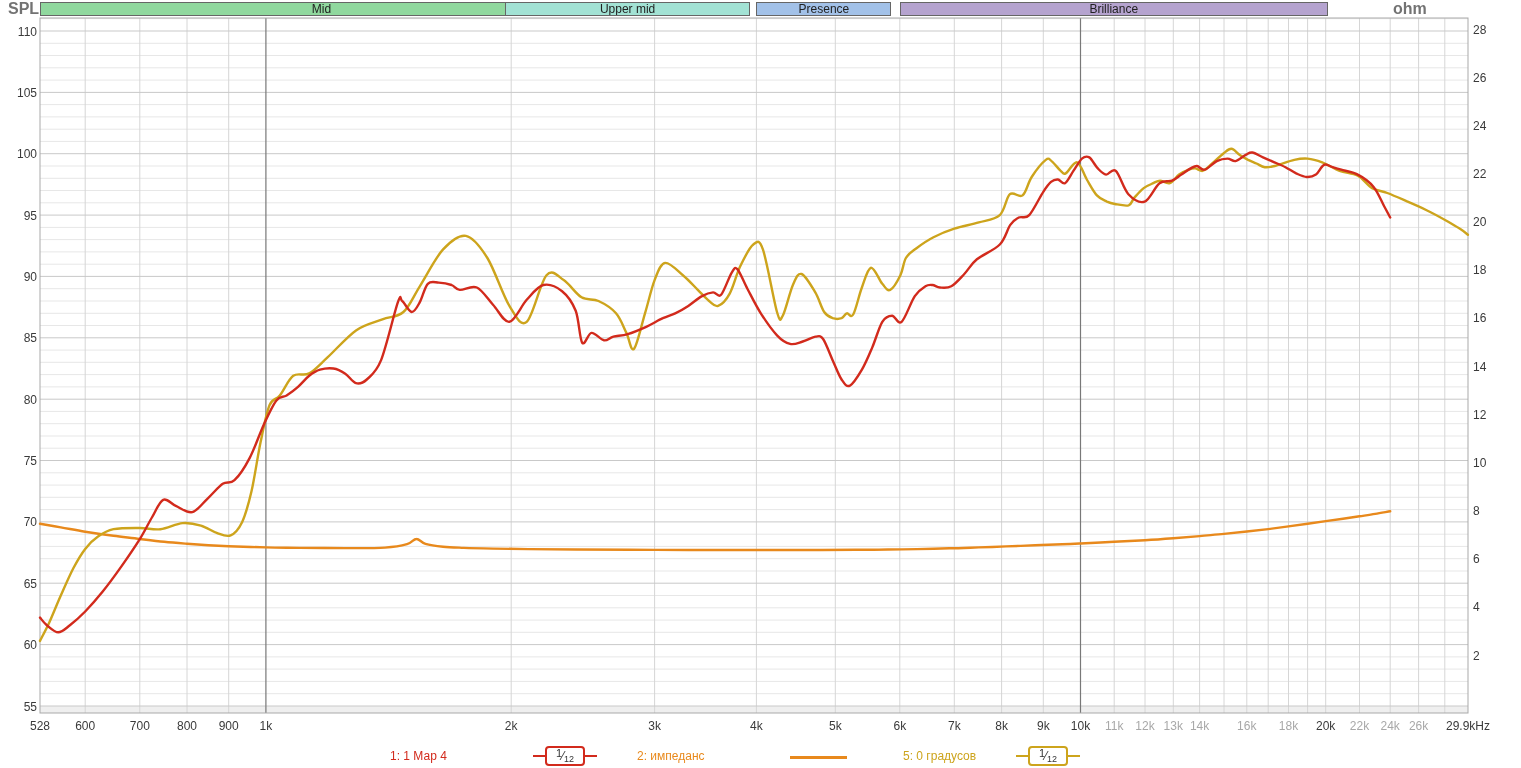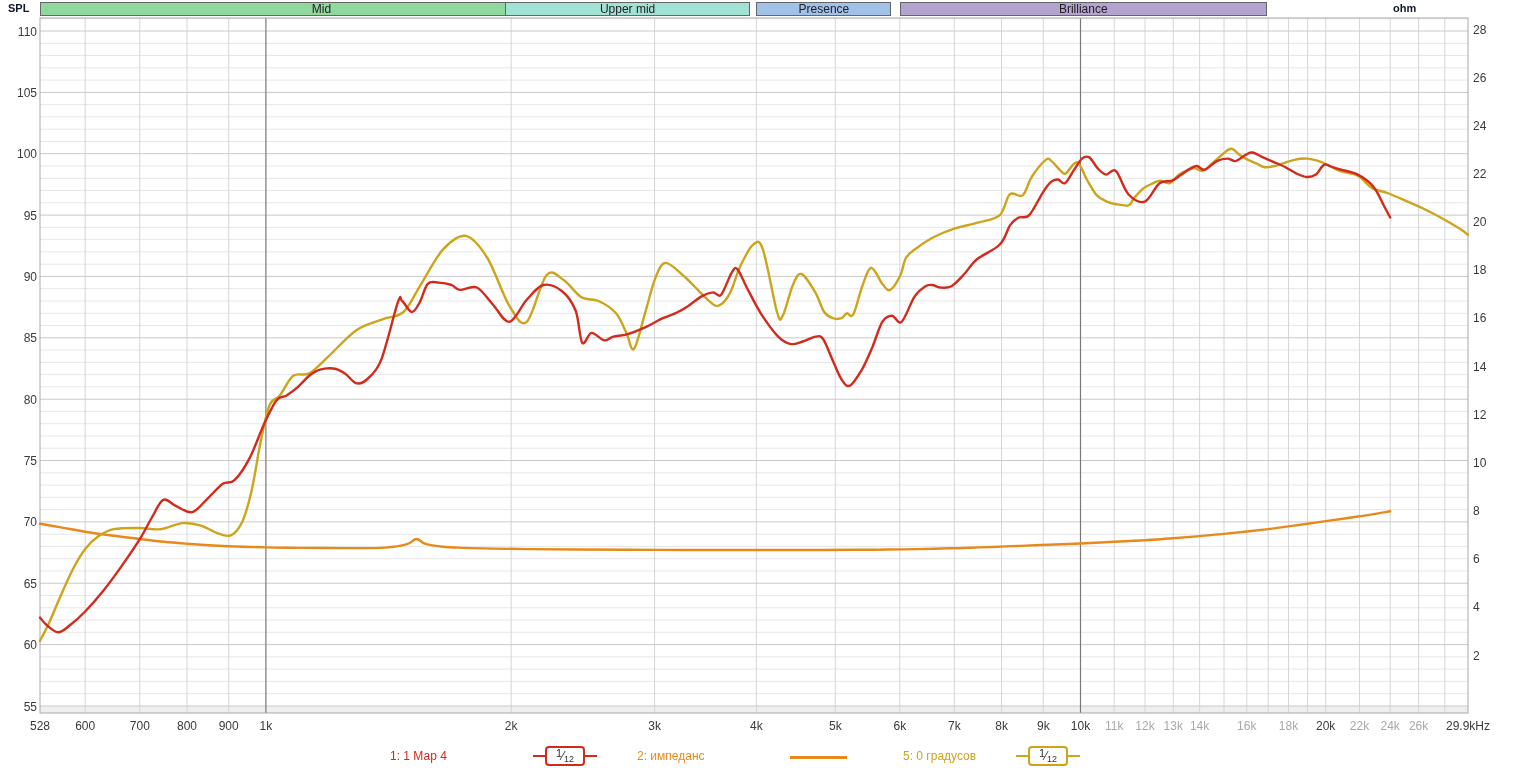--- a/index.html
+++ b/index.html
@@ -5,21 +5,21 @@
   html,body{margin:0;padding:0;}
   body{
     width:1521px;height:768px;position:relative;background:#ffffff;
     font-family:"Liberation Sans", sans-serif;overflow:hidden;
   }
   #plot{position:absolute;left:0;top:0;}
   .tick{font-family:"Liberation Sans",sans-serif;font-size:12px;fill:#3a3a3a;}
   .tick.muted{fill:#a8a8a8;}
   .corner-label{
     position:absolute;top:1px;height:15px;line-height:15px;
-    font-size:11px;font-weight:700;color:#0f172a;
+    font-size:16px;font-weight:700;color:#737373;
   }
   .corner-label.spl{left:8px;}
   .corner-label.ohm{left:1393px;}
   .band{
     position:absolute;top:2px;height:14px;box-sizing:border-box;
     border:1px solid #666;color:#222;font-size:12px;line-height:12px;
     display:flex;align-items:center;justify-content:center;overflow:hidden;
   }
   .legend{position:absolute;left:0;top:740px;width:1521px;height:28px;}
   .lg-label{position:absolute;top:9px;font-size:12px;white-space:nowrap;}
@@ -188,21 +188,21 @@
     <path d="M40.0 617.6C41.1 618.8 43.6 622.5 46.6 625.0C49.7 627.4 54.4 632.3 58.3 632.3C62.2 632.3 65.7 628.4 70.2 625.0C74.7 621.5 79.8 617.0 85.2 611.5C90.6 605.9 96.4 599.4 102.5 591.8C108.5 584.3 115.4 574.9 121.6 566.1C127.8 557.3 134.7 547.2 139.8 539.1C144.9 530.9 148.3 523.5 152.2 517.0C156.1 510.4 159.3 501.6 163.2 499.8C167.2 497.9 170.9 503.9 175.8 505.9C180.6 508.0 187.0 513.3 192.3 512.1C197.6 510.8 202.5 503.3 207.6 498.6C212.7 493.9 218.2 486.9 222.7 483.8C227.2 480.8 230.0 484.5 234.5 480.2C239.0 475.9 244.7 467.5 249.6 458.1C254.6 448.7 259.7 433.3 264.2 423.7C268.6 414.1 272.7 405.1 276.4 400.4C280.1 395.7 282.9 397.7 286.6 395.5C290.2 393.2 294.3 390.2 298.0 386.9C301.8 383.6 305.5 378.7 309.2 375.8C312.8 373.0 315.9 370.9 320.0 369.7C324.0 368.5 329.2 367.9 333.4 368.5C337.5 369.1 341.1 370.9 344.9 373.4C348.7 375.8 352.4 382.2 356.0 383.2C359.7 384.2 362.6 383.4 366.8 379.5C371.0 375.6 376.0 372.8 381.2 359.9C386.3 347.0 394.4 312.0 397.9 302.2C401.4 292.4 399.9 299.3 402.2 301.0C404.5 302.6 408.8 311.8 411.7 312.0C414.7 312.2 417.2 306.9 419.8 302.2C422.5 297.5 424.6 287.1 427.8 283.8C430.9 280.5 434.8 282.4 438.8 282.6C442.8 282.8 448.1 283.8 451.6 285.0C455.1 286.3 455.6 289.5 459.8 289.9C464.1 290.3 471.3 285.0 476.8 287.5C482.3 289.9 487.6 298.9 493.0 304.7C498.4 310.4 503.8 322.7 509.4 321.8C515.0 321.0 521.1 305.9 526.7 299.8C532.4 293.6 537.4 286.5 543.3 285.0C549.2 283.6 556.7 286.9 562.1 291.2C567.5 295.5 572.3 302.2 575.7 310.8C579.0 319.4 579.6 339.0 582.2 342.7C584.9 346.4 587.9 333.3 591.5 332.9C595.1 332.5 600.3 339.6 604.0 340.3C607.6 340.9 609.4 337.6 613.4 336.6C617.3 335.6 622.2 335.8 627.7 334.1C633.1 332.5 640.4 329.4 646.2 326.8C652.1 324.1 657.9 320.4 662.8 318.2C667.6 315.9 670.9 315.3 675.2 313.3C679.5 311.2 683.9 308.8 688.3 305.9C692.8 303.0 697.8 298.3 702.0 296.1C706.1 293.8 710.0 292.6 713.1 292.4C716.3 292.2 718.0 298.1 721.1 294.8C724.1 291.6 728.9 277.1 731.6 272.8C734.4 268.5 734.7 266.4 737.3 269.1C739.9 271.7 743.5 281.3 747.4 288.7C751.3 296.1 755.8 305.5 760.8 313.3C765.7 321.0 772.1 330.2 777.0 335.3C781.9 340.5 785.8 342.9 790.1 343.9C794.4 345.0 798.5 342.7 802.7 341.5C807.0 340.3 812.3 337.0 815.7 336.6C819.1 336.2 820.3 335.1 823.1 339.0C825.9 342.9 829.4 353.1 832.5 359.9C835.6 366.6 838.7 375.2 841.6 379.5C844.5 383.8 846.5 387.3 849.9 385.7C853.2 384.0 858.2 376.0 861.9 369.7C865.6 363.4 868.8 355.6 872.2 347.6C875.6 339.6 879.0 327.2 882.3 321.8C885.6 316.5 888.8 315.7 892.1 315.7C895.3 315.7 897.8 325.1 901.6 321.8C905.4 318.6 910.8 302.0 914.8 296.1C918.8 290.1 922.5 288.1 925.4 286.3C928.3 284.4 930.0 284.8 932.5 285.0C934.9 285.2 936.8 287.3 939.9 287.5C943.0 287.7 947.2 288.5 951.3 286.3C955.4 284.0 960.0 278.5 964.3 274.0C968.6 269.5 970.9 264.2 976.9 259.3C982.8 254.4 994.2 250.3 999.8 244.5C1005.4 238.8 1007.1 229.4 1010.3 224.9C1013.5 220.4 1015.7 219.2 1018.8 217.5C1022.0 215.9 1025.2 219.4 1029.2 215.1C1033.3 210.8 1039.6 197.3 1043.3 191.8C1046.9 186.2 1048.6 184.0 1051.0 181.9C1053.5 179.9 1055.6 179.3 1057.9 179.5C1060.2 179.7 1062.4 184.6 1065.0 183.2C1067.6 181.7 1070.6 175.0 1073.4 170.9C1076.2 166.8 1079.3 160.9 1081.9 158.6C1084.6 156.4 1086.6 155.8 1089.3 157.4C1091.9 159.0 1095.0 165.6 1097.8 168.4C1100.6 171.3 1103.1 174.2 1106.1 174.6C1109.1 175.0 1112.1 167.6 1115.8 170.9C1119.6 174.2 1123.6 189.1 1128.4 194.2C1133.2 199.3 1139.6 203.4 1144.7 201.6C1149.9 199.7 1154.9 186.6 1159.5 183.2C1164.0 179.7 1168.3 182.2 1172.0 180.7C1175.6 179.3 1178.3 176.6 1181.4 174.6C1184.5 172.5 1188.0 169.9 1190.6 168.4C1193.2 167.0 1194.7 165.8 1197.0 166.0C1199.4 166.2 1201.3 170.5 1204.6 169.7C1207.9 168.9 1213.0 162.9 1216.8 161.1C1220.6 159.2 1224.4 158.6 1227.5 158.6C1230.6 158.6 1232.5 161.7 1235.6 161.1C1238.6 160.5 1242.9 156.4 1245.7 154.9C1248.5 153.5 1249.4 152.1 1252.3 152.5C1255.2 152.9 1259.3 155.8 1263.0 157.4C1266.7 159.0 1270.7 160.7 1274.4 162.3C1278.2 163.9 1281.9 165.4 1285.5 167.2C1289.1 169.1 1292.7 171.7 1296.2 173.4C1299.8 175.0 1303.4 176.8 1306.7 177.0C1309.9 177.2 1313.0 176.6 1315.9 174.6C1318.8 172.5 1321.2 166.0 1324.0 164.8C1326.8 163.5 1329.9 166.4 1332.7 167.2C1335.6 168.0 1337.1 168.4 1341.3 169.7C1345.5 170.9 1352.5 171.7 1357.8 174.6C1363.2 177.4 1369.2 181.5 1373.6 186.9C1378.0 192.2 1381.5 201.4 1384.3 206.5C1387.1 211.6 1389.2 215.7 1390.2 217.5" fill="none" stroke="#d22a1c" stroke-width="2.4" stroke-linejoin="round" stroke-linecap="round"></path>
   </svg>
 
 <div class="corner-label spl">SPL</div>
 <div class="corner-label ohm">ohm</div>
 
 <div>
   <div class="band" style="left: 40px; width: 563px; background: rgb(144, 216, 158); border-color: rgb(102, 102, 102);">Mid</div>
   <div class="band" style="left: 505px; width: 245.2px; background: rgb(162, 226, 212); border-color: rgb(102, 102, 102);">Upper mid</div>
   <div class="band" style="left: 756.4px; width: 135px; background: rgb(162, 193, 232); border-color: rgb(102, 102, 102);">Presence</div>
-  <div class="band" style="left: 899.8px; width: 367px; background: rgb(181, 163, 207); border-color: rgb(102, 102, 102);">Brilliance</div>
+  <div class="band" style="left: 899.8px; width: 428px; background: rgb(181, 163, 207); border-color: rgb(102, 102, 102);">Brilliance</div>
 </div>
 
 <div class="legend">
   <span class="lg-label s0" style="color: rgb(210, 42, 28);">1: 1 Мар 4</span>
   <span class="lg-swatch sw0">
     <i class="dash" style="background: rgb(210, 42, 28);"></i>
       <span class="frbox" style="border-color: rgb(210, 42, 28);">
         <span class="fr-num">1</span>
         <span class="fr-sl">⁄</span>
         <span class="fr-den">12</span>

